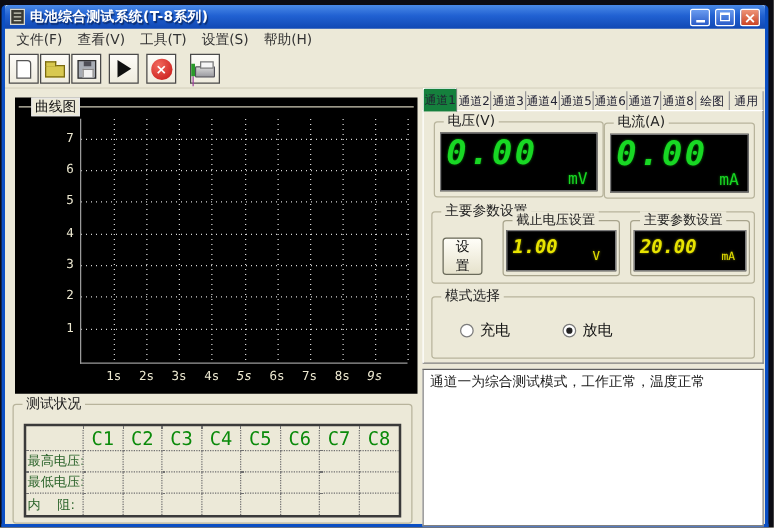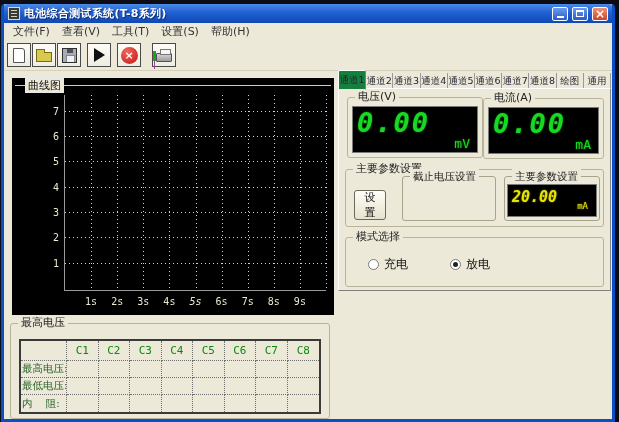--- a/index.html
+++ b/index.html
@@ -63,21 +63,21 @@
          font-size:10px;font-family:"DejaVu Sans Mono",monospace;}
   
   .group{position:absolute;border:1px solid #b8b49c;border-radius:3px;box-sizing:border-box;}
   .group-label{position:absolute;top:-8px;left:7px;background:#ece9d8;padding:0 3px;font-size:11px;
                color:#222;line-height:14px;white-space:nowrap;}
   
   .ts-table{position:absolute;left:8px;top:15px;width:302px;height:75px;border:2px solid #3a3a3a;
             box-sizing:border-box;display:grid;grid-template-columns:46px repeat(8,1fr);
             grid-template-rows:20px 1fr 1fr 1fr;background:#ece9d8;}
   .ts-cell{border-right:1px dotted #707070;border-bottom:1px dotted #707070;box-sizing:border-box;
-           display:flex;align-items:center;justify-content:center;font-size:11px;overflow:hidden;}
+           display:flex;align-items:center;justify-content:center;font-size:15px;overflow:hidden;}
   .ts-cell.c8{border-right:none;}
   .ts-cell.r3{border-bottom:none;}
   .ts-head{color:#0a8a0a;font-family:"DejaVu Sans Mono",monospace;}
   .ts-label{color:#2a632a;justify-content:flex-start;padding-left:1px;white-space:pre;font-size:10.5px;}
   
   .tab-strip{position:absolute;left:334px;top:1px;width:273px;height:17px;display:flex;align-items:flex-end;}
   .tab{flex:1;height:14px;display:flex;align-items:center;justify-content:center;font-size:9.5px;color:#223;
        border-right:1px solid #9a9a9a;white-space:nowrap;overflow:hidden;padding:1px 1px;}
   .tab.active{background:#15803d;border:1px solid;border-color:#fff #808080 #ece9d8 #fff;border-radius:2px 2px 0 0;
               height:16px;margin-bottom:-1px;z-index:2;}
@@ -169,41 +169,41 @@
           <div class="xtick" style="left: 40%;">4s</div>
           <div class="vline" style="left: 50%;"></div>
           <div class="xtick" style="left: 50%; font-style: italic;">5s</div>
           <div class="vline" style="left: 60%;"></div>
           <div class="xtick" style="left: 60%;">6s</div>
           <div class="vline" style="left: 70%;"></div>
           <div class="xtick" style="left: 70%;">7s</div>
           <div class="vline" style="left: 80%;"></div>
           <div class="xtick" style="left: 80%;">8s</div>
           <div class="vline" style="left: 90%;"></div>
-          <div class="xtick" style="left: 90%;">9s</div>
+          <div class="xtick" style="left: 90%; font-style: italic;">9s</div>
           <div class="vline" style="left: 100%;"></div>
           <div class="hline" style="top: 86%;"></div>
           <div class="ytick" style="top: 86%;">1</div>
           <div class="hline" style="top: 73%;"></div>
           <div class="ytick" style="top: 73%;">2</div>
           <div class="hline" style="top: 60%;"></div>
           <div class="ytick" style="top: 60%;">3</div>
           <div class="hline" style="top: 47%;"></div>
           <div class="ytick" style="top: 47%;">4</div>
           <div class="hline" style="top: 34%;"></div>
           <div class="ytick" style="top: 34%;">5</div>
           <div class="hline" style="top: 21%;"></div>
           <div class="ytick" style="top: 21%;">6</div>
           <div class="hline" style="top: 8%;"></div>
           <div class="ytick" style="top: 8%;">7</div>
         </div>
     </div>
 
     <div class="group" style="left:6px;top:252px;width:320px;height:96px;">
-      <div class="group-label">最高电压</div>
+      <div class="group-label">测试状况</div>
       <div class="ts-table">
           <div class="ts-cell r0 c0"></div>
           <div class="ts-cell r0 c1 ts-head">C1</div>
           <div class="ts-cell r0 c2 ts-head">C2</div>
           <div class="ts-cell r0 c3 ts-head">C3</div>
           <div class="ts-cell r0 c4 ts-head">C4</div>
           <div class="ts-cell r0 c5 ts-head">C5</div>
           <div class="ts-cell r0 c6 ts-head">C6</div>
           <div class="ts-cell r0 c7 ts-head">C7</div>
           <div class="ts-cell r0 c8 ts-head">C8</div>
@@ -267,20 +267,24 @@
           <span class="lcd-unit green" style="right:7px;bottom:1px;font-size:13px;">mA</span>
         </div>
       </div>
 
       <div class="group" style="left:6px;top:80px;width:259px;height:58px;">
         <div class="group-label">主要参数设置</div>
         <button class="set-btn">设置</button>
 
         <div class="group" style="left:56px;top:6px;width:94px;height:45px;border-color:#a8a48c;">
           <div class="group-label" style="font-size:10.5px;">截止电压设置</div>
+          <div class="lcd" style="left:2px;top:7px;right:2px;bottom:3px;">
+            <span class="lcd-val yellow" style="font-size:15px;top:3px;">1.00</span>
+            <span class="lcd-unit yellow" style="right:12px;bottom:5px;font-size:10px;">V</span>
+          </div>
         </div>
 
         <div class="group" style="left:158px;top:6px;width:96px;height:45px;border-color:#a8a48c;">
           <div class="group-label" style="font-size:10.5px;">主要参数设置</div>
           <div class="lcd" style="left:2px;top:7px;right:2px;bottom:3px;">
             <span class="lcd-val yellow" style="font-size:15px;top:3px;">20.00</span>
             <span class="lcd-unit yellow" style="right:8px;bottom:5px;font-size:9px;">mA</span>
           </div>
         </div>
       </div>
@@ -292,15 +296,18 @@
           <span>充电</span>
         </div>
         <div class="radio-opt" style="left:104px;top:18px;">
           <span class="radio checked"></span>
           <span>放电</span>
         </div>
       </div>
 
     </div>
 
+    <div class="status-log">
+      <span>通道一为综合测试模式，工作正常，温度正常</span>
+    </div>
 
   </div>
 </div>
 
 </body></html>

